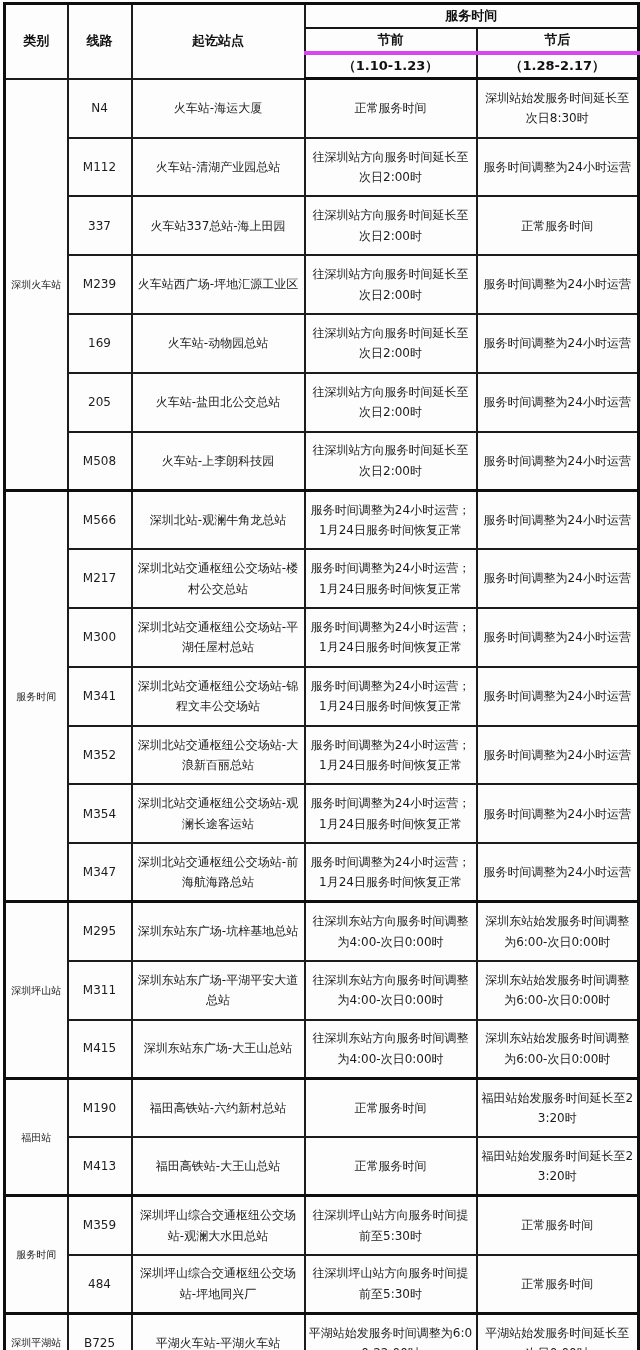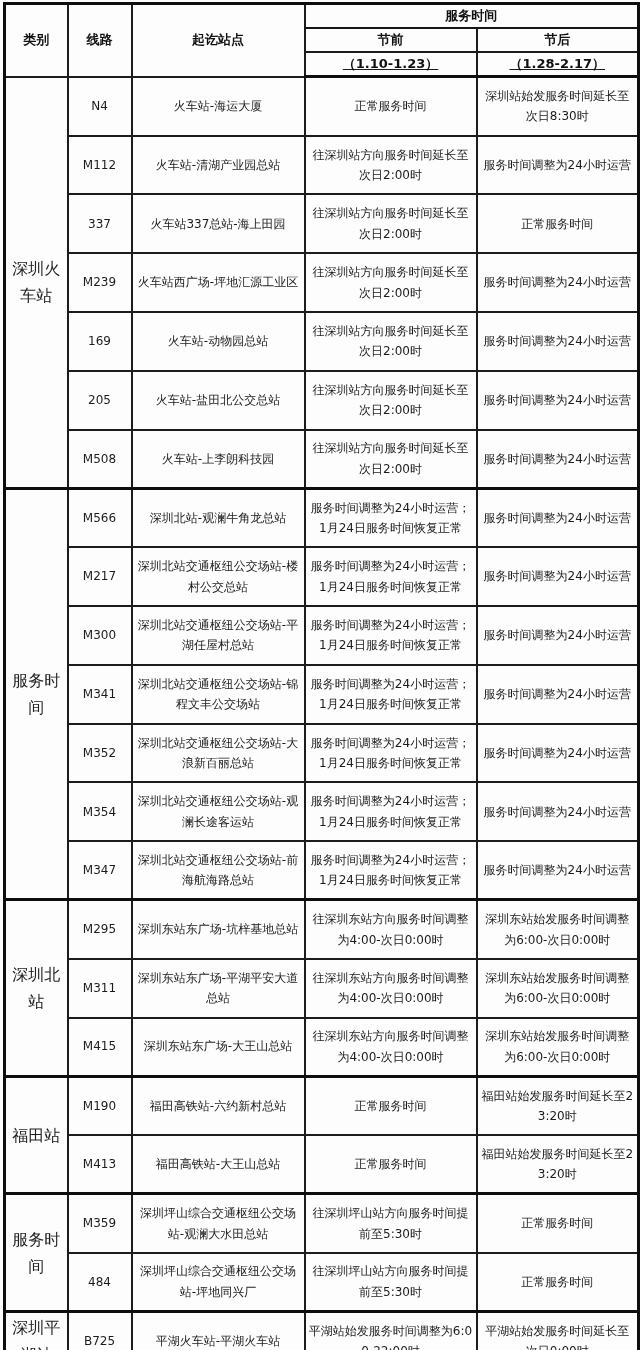--- a/index.html
+++ b/index.html
@@ -29,27 +29,27 @@
     vertical-align: middle;
     font-size: 12px;
     line-height: 1.7;
     padding: 2px 3px;
     overflow: hidden;
     word-break: break-all;
   }
   thead th { font-weight: bold; font-size: 13px; color: #111; padding: 0 2px; }
   thead tr.h1 { height: 17px; }
   thead tr.h2 { height: 15px; }
-  thead tr.h3 { height: 21px; text-decoration: underline; }
+  thead tr.h3 { height: 21px; }
   thead th.svc { border-bottom: 2px solid #161616; }
-  thead tr.h2 th { border-bottom: 1px solid #d946ef; }
+  thead tr.h2 th { border-bottom: 4px solid #d946ef; }
   thead tr.h3 th { border-bottom: 3px solid #0e0e0e; }
   tbody tr { height: 58.8px; }
   tbody tr.g td { border-top: 3px solid #0e0e0e; }
-  td.cat { font-size: 16px; padding: 0; letter-spacing: 0; color: #222; }
+  td.cat { font-size: 10px; padding: 0; letter-spacing: 0; color: #222; }
   td.route { font-size: 12px; }
   td.st { padding: 2px 4px; }
   td.sv { padding: 2px 2px; }
 </style>
 </head>
 <body>
 
 <div class="sheet">
 <table>
   <colgroup>
@@ -159,21 +159,21 @@
       <td class="sv">服务时间调整为24小时运营</td>
     </tr>
     <tr>
       <td class="route">M347</td>
       <td class="st">深圳北站交通枢纽公交场站-前海航海路总站</td>
       <td class="sv">服务时间调整为24小时运营；1月24日服务时间恢复正常</td>
       <td class="sv">服务时间调整为24小时运营</td>
     </tr>
 
     <tr class="g">
-      <td class="cat" rowspan="3">深圳北站</td>
+      <td class="cat" rowspan="3">深圳坪山站</td>
       <td class="route">M295</td>
       <td class="st">深圳东站东广场-坑梓基地总站</td>
       <td class="sv">往深圳东站方向服务时间调整为4:00-次日0:00时</td>
       <td class="sv">深圳东站始发服务时间调整为6:00-次日0:00时</td>
     </tr>
     <tr>
       <td class="route">M311</td>
       <td class="st">深圳东站东广场-平湖平安大道总站</td>
       <td class="sv">往深圳东站方向服务时间调整为4:00-次日0:00时</td>
       <td class="sv">深圳东站始发服务时间调整为6:00-次日0:00时</td>

